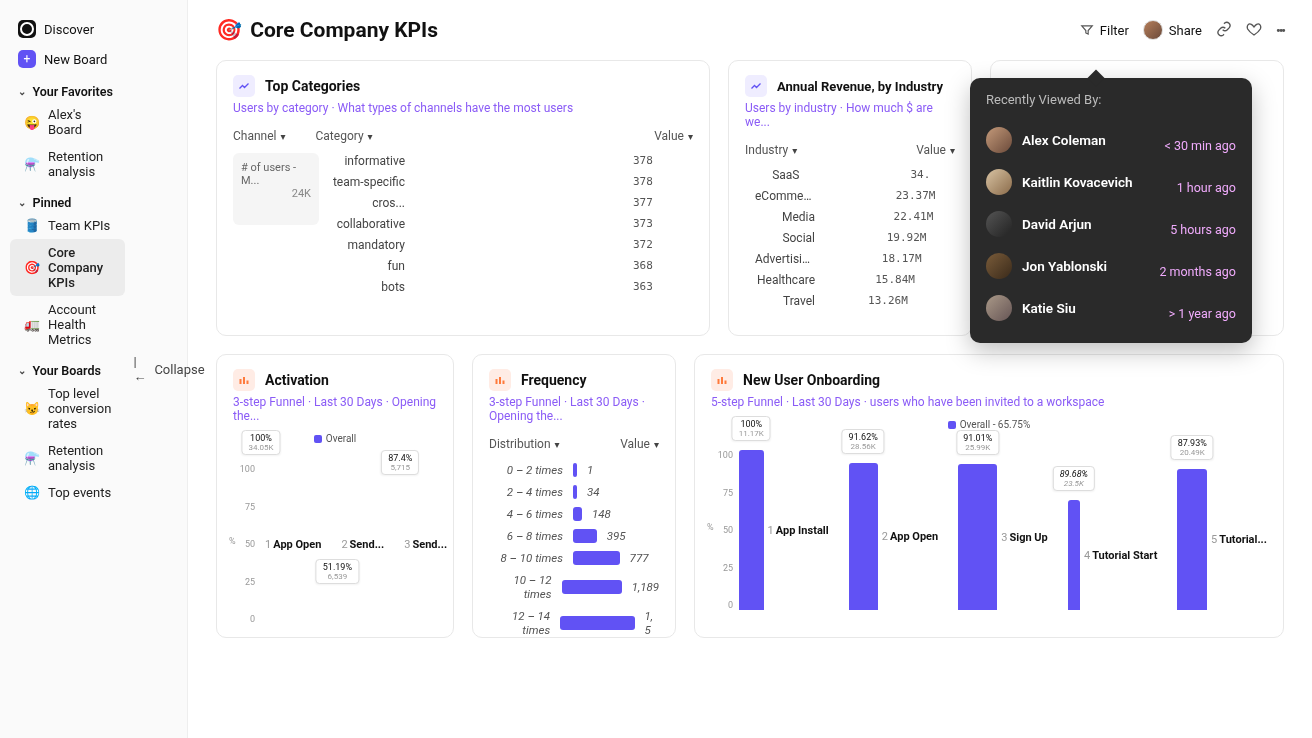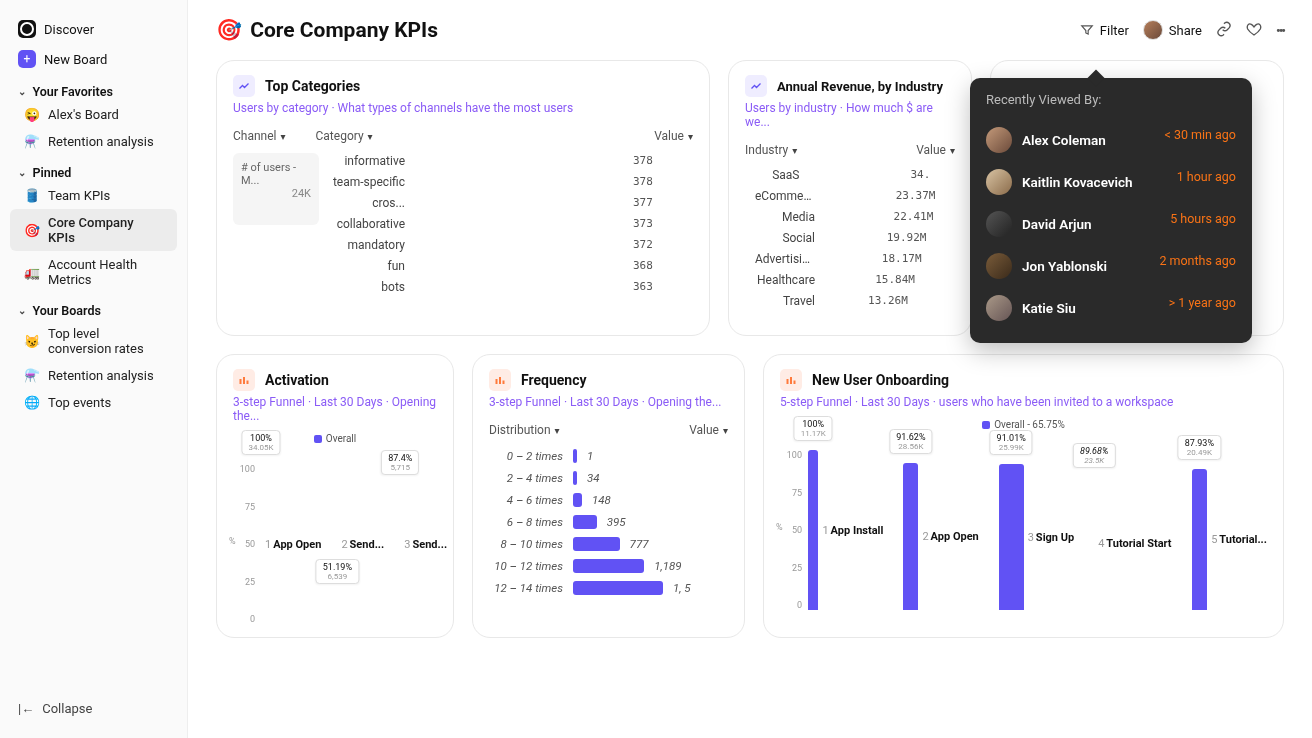--- a/index.html
+++ b/index.html
@@ -1,18 +1,18 @@
 <!DOCTYPE html>
 <html><head>
 <meta charset="utf-8">
 <style>
 * { box-sizing: border-box; margin: 0; padding: 0; }
 body { font-family: -apple-system, BlinkMacSystemFont, "Segoe UI", Roboto, Arial, sans-serif; background: #fff; color: #111; width: 1312px; height: 738px; overflow: hidden; position: relative; }
 .layout { display: flex; height: 100%; }
-.sidebar { width: 188px; background: #fafafa; border-right: 1px solid #eee; padding: 14px 10px; display:flex; flex-direction:column; }
+.sidebar { width: 188px; background: #fafafa; border-right: 1px solid #eee; padding: 14px 10px; display:flex; flex-direction:row; }
 .side-top { flex:1; }
 .side-row { display:flex; align-items:center; gap:8px; padding:6px 8px; border-radius:6px; font-size:13px; cursor:pointer; }
 .side-row.discover { color:#111; }
 .logo-sq { width:18px; height:18px; background:#111; border-radius:5px; display:flex; align-items:center; justify-content:center; }
 .logo-sq::after { content:""; width:10px; height:10px; border:2px solid #fff; border-radius:50%; }
 .plus-sq { width:18px; height:18px; background:#6152f4; border-radius:5px; display:flex; align-items:center; justify-content:center; color:#fff; font-size:12px; }
 .section-hdr { display:flex; align-items:center; gap:6px; font-size:12.5px; font-weight:600; padding:10px 8px 2px; cursor:pointer; }
 .chev { font-size:10px; color:#444; }
 .nav-item { display:flex; align-items:center; gap:8px; padding:6px 14px; font-size:13px; border-radius:6px; cursor:pointer; color:#222; }
 .nav-item.active { background:#ececec; font-weight:500; }
@@ -20,21 +20,21 @@
 .collapse { display:flex; align-items:center; gap:8px; padding:8px; font-size:13px; color:#444; cursor:pointer; }
 .main { flex:1; padding:18px 28px 0; overflow:hidden; position:relative; }
 .page-hdr { display:flex; align-items:center; justify-content:space-between; margin-bottom:18px; }
 .page-title { display:flex; align-items:center; gap:8px; font-size:21px; font-weight:700; }
 .actions { display:flex; align-items:center; gap:14px; font-size:13px; }
 .act { display:flex; align-items:center; gap:6px; cursor:pointer; }
 .avatar { width:20px; height:20px; border-radius:50%; background:linear-gradient(135deg,#b57e5a,#6b4a3a); border:1px solid #ddd; }
 .icon-btn { cursor:pointer; color:#555; }
 .dots { letter-spacing:-2px; font-weight:700; }
 .cards-row { display:flex; gap:18px; }
-.card { border:1px solid #e8e8e8; border-radius:18px; padding:14px 16px; background:#fff; }
+.card { border:1px solid #e8e8e8; border-radius:10px; padding:14px 16px; background:#fff; }
 .card-hdr { display:flex; align-items:center; gap:10px; }
 .card-icon { width:22px; height:22px; border-radius:5px; display:flex; align-items:center; justify-content:center; font-size:12px; }
 .ci-purple { background:#efedff; color:#6152f4; }
 .ci-orange { background:#ffece5; color:#ff7a3c; }
 .card-title { font-size:14px; font-weight:700; }
 .card-sub { font-size:12px; color:#8b5cf6; margin-top:4px; }
 .filter-row { display:flex; gap:30px; margin-top:14px; font-size:12px; color:#555; }
 .filter-row .f { display:flex; align-items:center; gap:4px; cursor:pointer; }
 .hbar-area { display:flex; gap:0; margin-top:10px; }
 .hbar-chip { width:86px; background:#f5f5f5; border-radius:6px; padding:8px; font-size:11px; color:#666; height:72px; }
@@ -53,25 +53,25 @@
 .fbar { width:100%; background:#6152f4; border-radius:3px 3px 0 0; position:relative; }
 .fbar .tip { position:absolute; top:-34px; left:50%; transform:translateX(-50%); background:#fff; border:1px solid #ddd; border-radius:4px; padding:2px 6px; font-size:9px; text-align:center; white-space:nowrap; box-shadow:0 1px 2px rgba(0,0,0,0.05); }
 .fbar .tip .sub { color:#999; font-size:8px; }
 .xlab { font-size:11px; display:flex; gap:2px; white-space:nowrap; }
 .xlab .num { color:#999; }
 .legend { text-align:center; font-size:10px; margin-top:10px; color:#555; }
 .legend .dot { display:inline-block; width:8px; height:8px; background:#6152f4; border-radius:2px; margin-right:4px; vertical-align:middle; }
 .popover { position:absolute; top:78px; right:60px; width:282px; background:#2a2a2a; color:#eee; border-radius:10px; padding:14px 16px; box-shadow:0 8px 24px rgba(0,0,0,0.25); z-index:10; }
 .popover::before { content:""; position:absolute; top:-6px; left:120px; width:12px; height:12px; background:#2a2a2a; transform:rotate(45deg); }
 .pop-hdr { font-size:13px; color:#bbb; margin-bottom:12px; }
-.pop-row { display:flex; align-items:flex-start; justify-content:space-between; padding:8px 0; }
+.pop-row { display:flex; align-items:flex-end; justify-content:space-between; padding:8px 0; }
 .pop-left { display:flex; align-items:center; gap:10px; }
 .pop-av { width:26px; height:26px; border-radius:50%; background:linear-gradient(135deg,#888,#555); }
 .pop-name { font-size:13.5px; font-weight:600; color:#fff; }
-.pop-time { font-size:12.5px; color:#f97316; }
+.pop-time { font-size:12.5px; color:#f0abfc; }
 .freq-list { margin-top:12px; display:flex; flex-direction:column; gap:8px; }
 .freq-row { display:flex; align-items:center; gap:10px; font-size:11.5px;font-style:italic; }
 .freq-row .lab { width:74px; text-align:right; color:#555; }
 .freq-row .bar { height:14px; background:#6152f4; border-radius:3px; }
 .freq-row .val { color:#555; }
 .wide-funnel .funnel-chart { gap:20px; }
 </style>
 </head>
 <body>
 
@@ -368,21 +368,21 @@
                 <div style="position: absolute; bottom: 0px; left: 0px; right: 0px; height: 139.84px; background: rgb(97, 82, 244); border-radius: 3px 3px 0px 0px;"></div>
               </div>
               <div class="xlab">
                 <span class="num">3</span> 
                 <b>Send...</b>
               </div>
             </div>
           </div>
       </div>
 
-      <div class="card" style="width:273px">
+      <div class="card" style="width:204px">
         <div class="card-hdr">
           <span class="card-icon ci-orange">
             <svg width="12" height="12" viewBox="0 0 24 24" fill="#ff7a3c">
                 <rect x="3" y="10" width="4" height="10"></rect>
                 <rect x="10" y="6" width="4" height="14"></rect>
                 <rect x="17" y="13" width="4" height="7"></rect>
               </svg>
           </span>
           <span class="card-title">Frequency</span>
         </div>
@@ -488,21 +488,21 @@
                   <div>91.01%</div>
                   <div class="sub">25.99K</div>
                 </div>
               </div>
               <div class="xlab">
                 <span class="num">3</span> 
                 <b>Sign Up</b>
               </div>
             </div>
             <div class="fbar-col">
-              <div class="fbar" style="height:133px;font-style:italic;">
+              <div class="fbar" style="height:110px;font-style:italic;">
                 <div class="tip">
                   <div>89.68%</div>
                   <div class="sub">23.5K</div>
                 </div>
               </div>
               <div class="xlab">
                 <span class="num">4</span> 
                 <b>Tutorial Start</b>
               </div>
             </div>

